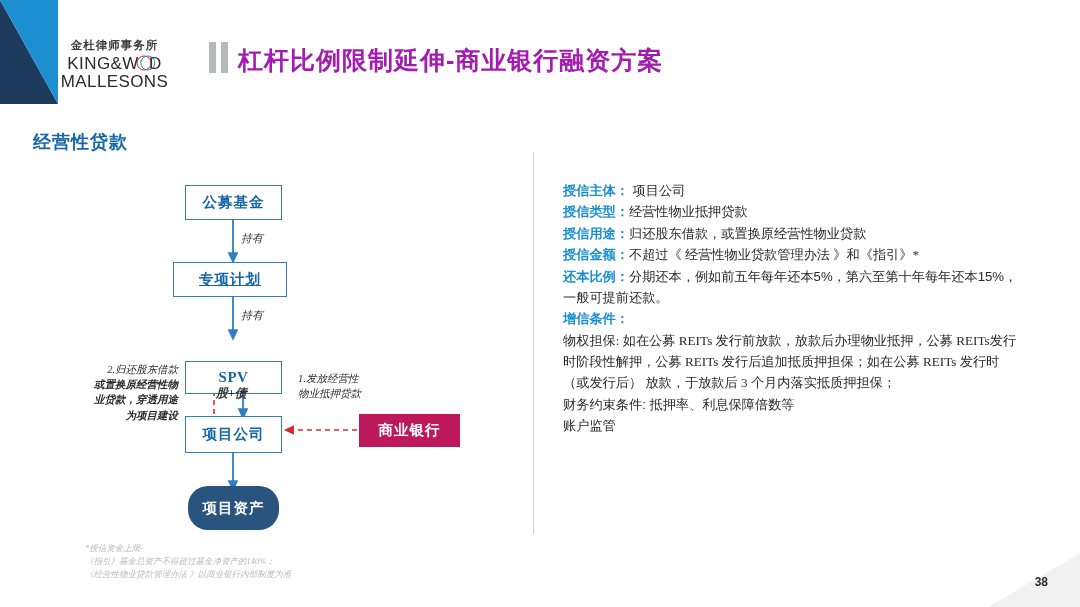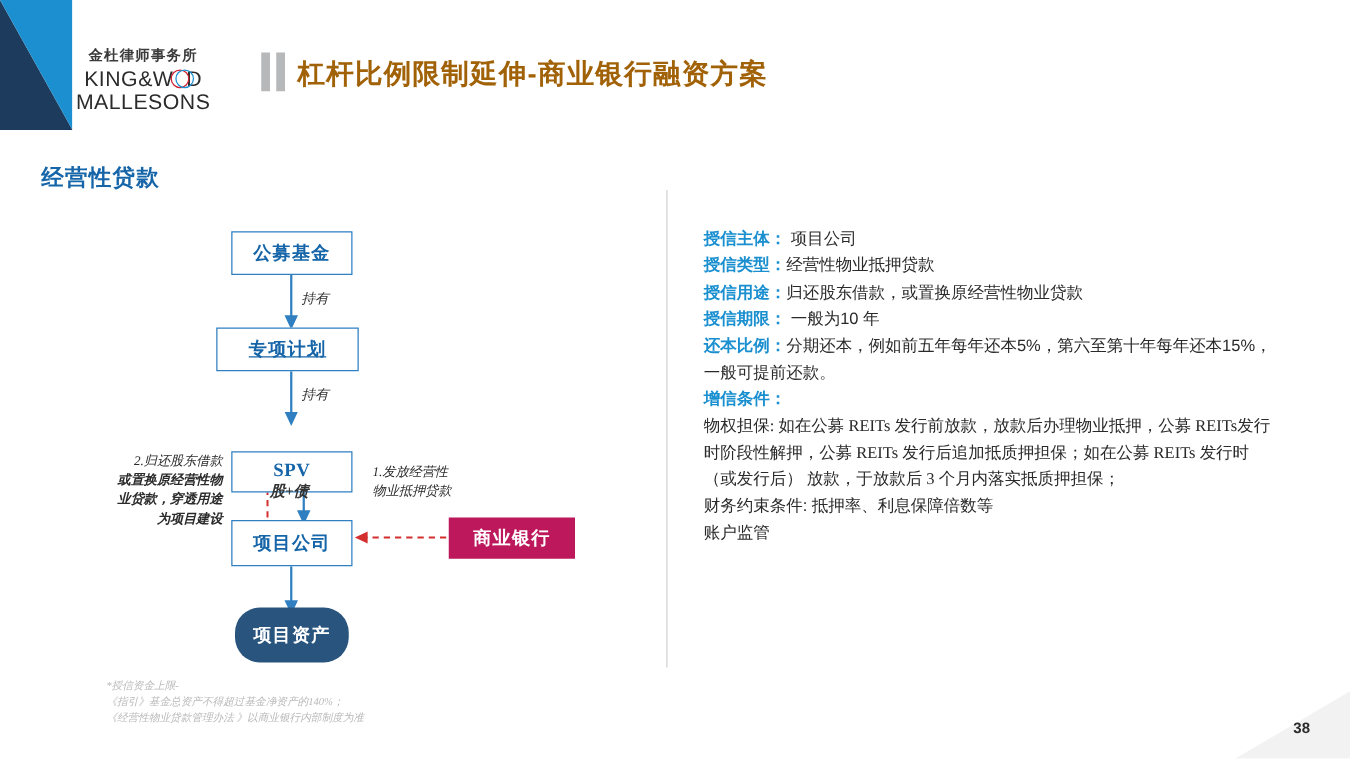--- a/index.html
+++ b/index.html
@@ -48,21 +48,21 @@
   #brand .oo .ring2{
     position:absolute;top:50%;left:50%;transform:translate(-25%,-50%);
     width:13px;height:13px;border-radius:50%;border:1.6px solid #1b8fd0;
   }
 
   
   #title-bars{position:absolute;left:209px;top:42px;display:flex;gap:5px;}
   #title-bars span{display:block;width:7px;height:31px;background:#b6b8ba;}
   #page-title{
     position:absolute;left:238px;top:44px;
-    font-size:22px;font-weight:bold;color:#a16207;letter-spacing:1px;
+    font-size:25px;font-weight:bold;color:#a21caf;letter-spacing:1px;
     white-space:nowrap;
   }
 
   
   #section-heading{
     position:absolute;left:33px;top:130px;
     font-size:18px;font-weight:bold;color:#1565a8;letter-spacing:1px;
   }
 
   
@@ -214,21 +214,21 @@
   <div class="row">
     <span class="k">授信主体：</span><span class="v"> 项目公司</span>
   </div>
   <div class="row">
     <span class="k">授信类型：</span><span class="v">经营性物业抵押贷款</span>
   </div>
   <div class="row">
     <span class="k">授信用途：</span><span class="v">归还股东借款，或置换原经营性物业贷款</span>
   </div>
   <div class="row">
-    <span class="k">授信期限：</span><span class="v"> 一般为10 年</span>
+    <span class="k">授信金额：</span><span class="v serif">不超过《 经营性物业贷款管理办法 》和《指引》*</span>
   </div>
   <div class="row">
     <span class="k">还本比例：</span><span class="v">分期还本，例如前五年每年还本5%，第六至第十年每年还本15%，一般可提前还款。</span>
   </div>
   <div class="row">
     <span class="k">增信条件：</span>
   </div>
   <div class="para serif">物权担保: 如在公募 REITs 发行前放款，放款后办理物业抵押，公募 REITs发行时阶段性解押，公募 REITs 发行后追加抵质押担保；如在公募 REITs 发行时（或发行后） 放款，于放款后 3 个月内落实抵质押担保；</div>
   <div class="para">财务约束条件: 抵押率、利息保障倍数等</div>
   <div class="para">账户监管</div>

